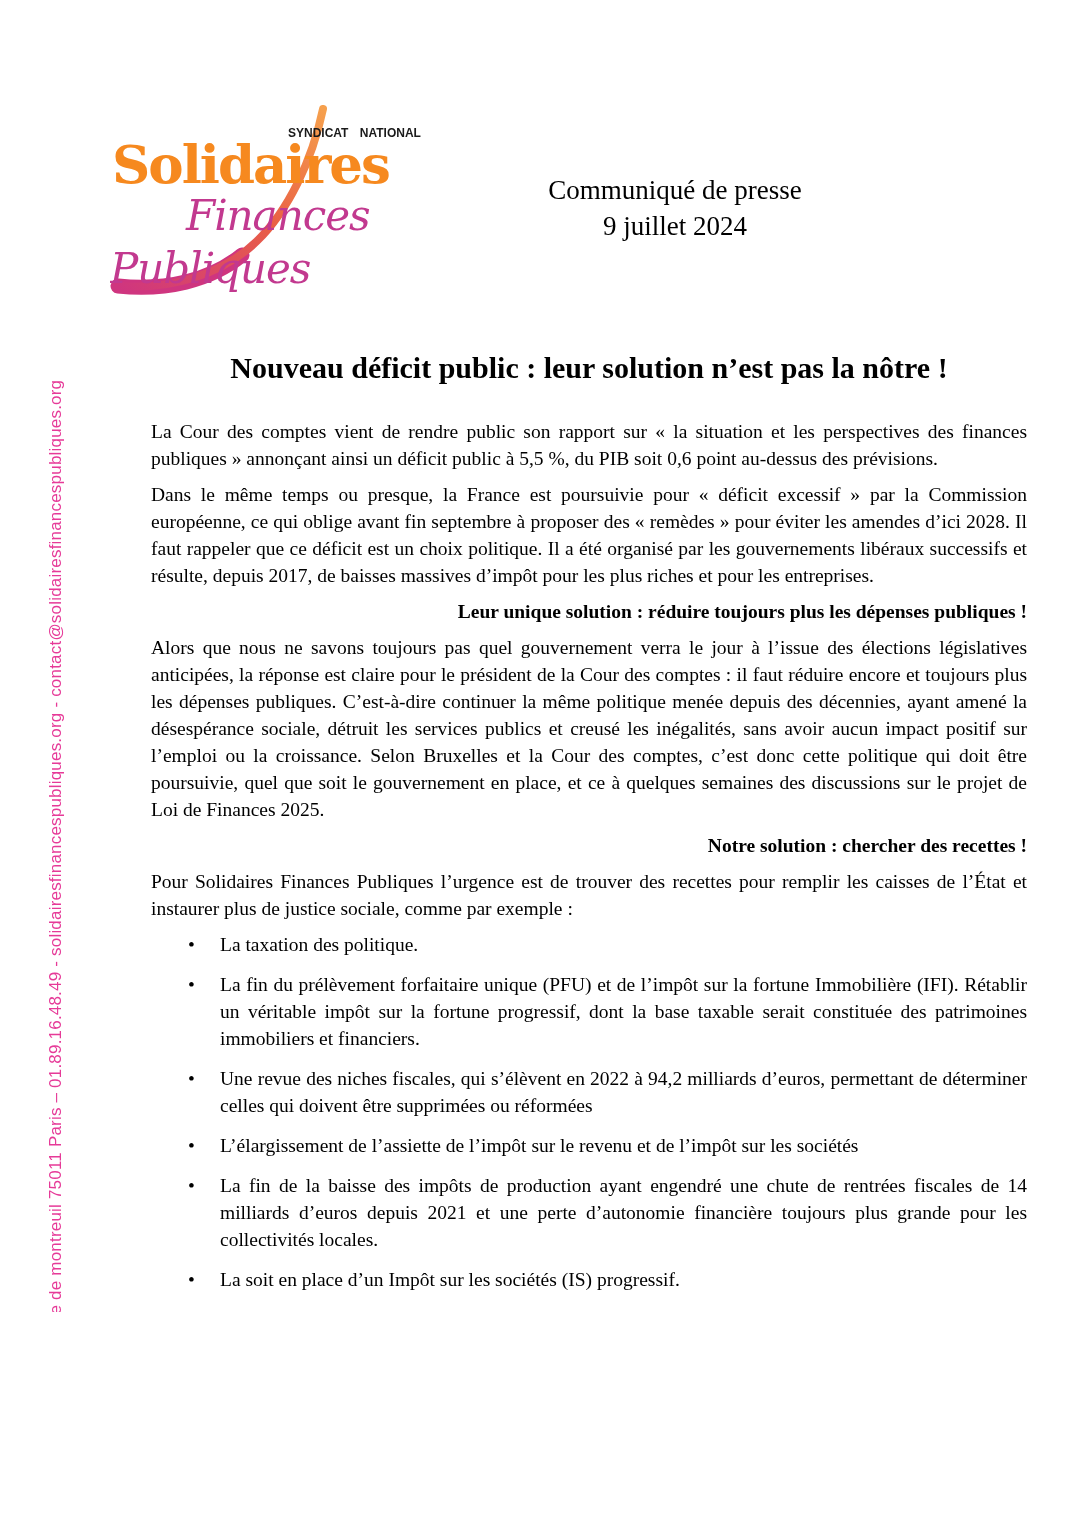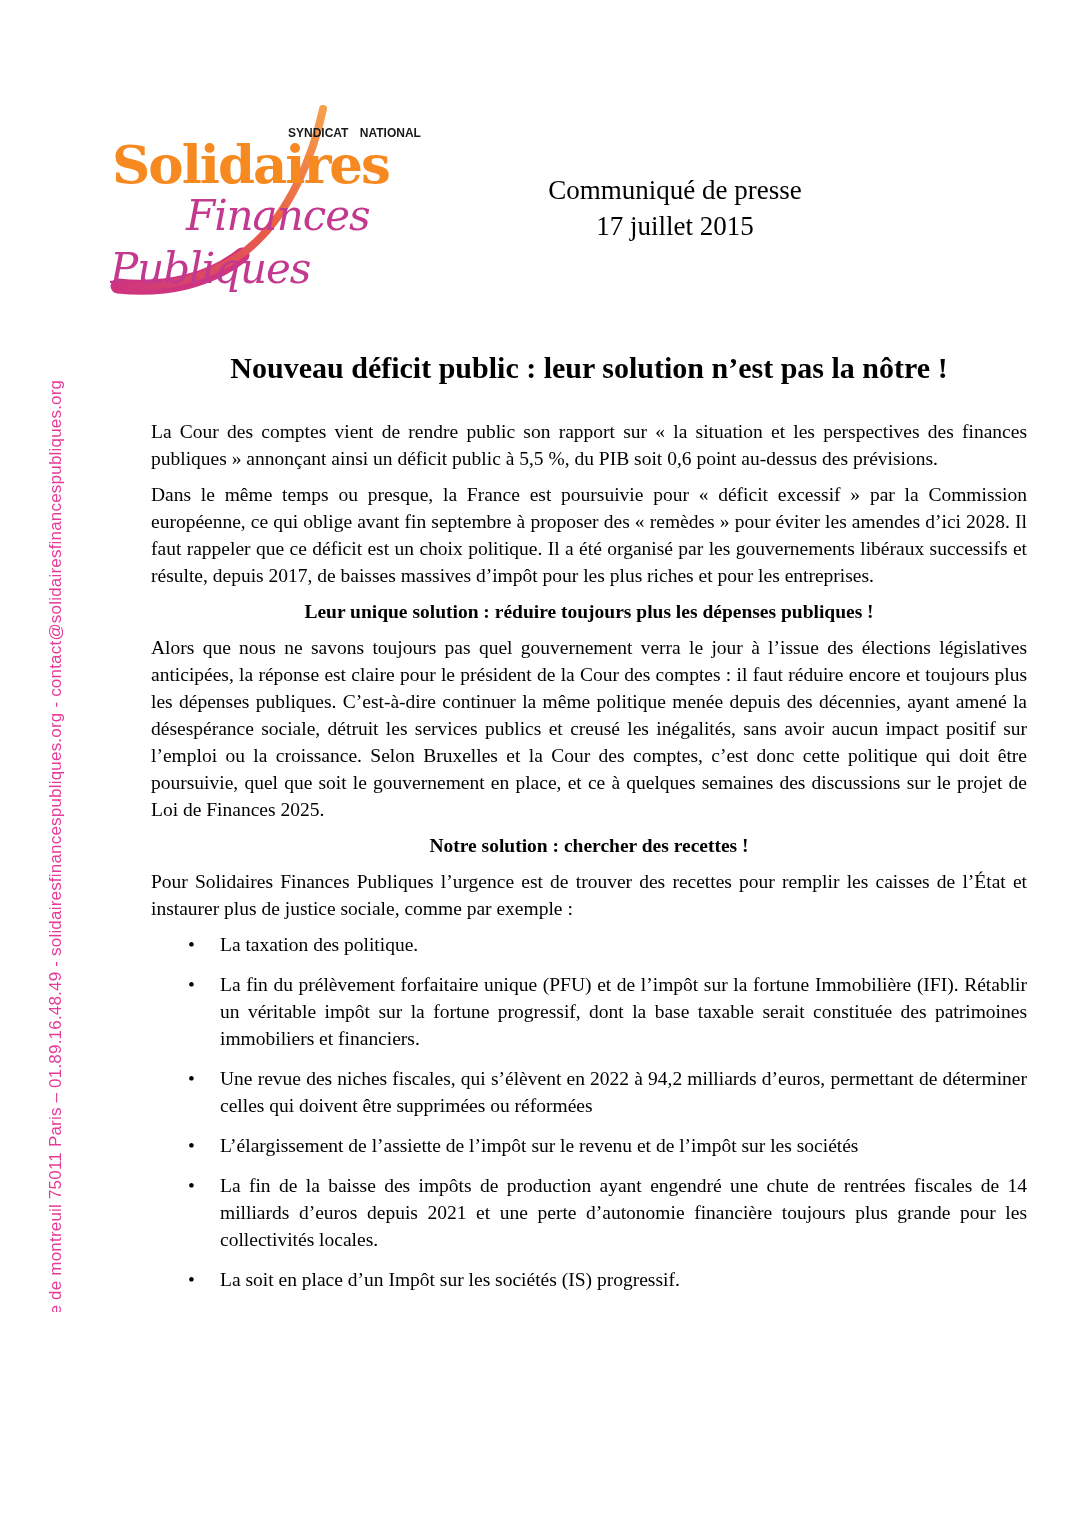--- a/index.html
+++ b/index.html
@@ -67,21 +67,21 @@
   }
   .content p {
     margin: 0 0 9px 0;
     text-align: justify;
   }
   .content h3 {
     font-size: 19.5px;
     line-height: 27px;
     font-weight: bold;
     margin: 2px 0 9px 0;
-    text-align: center;
+    text-align: right;
   }
   ul.bullets {
     list-style: none;
     margin: 4px 0 0 0;
     padding: 0;
   }
   ul.bullets li {
     position: relative;
     margin: 0 0 13px 0;
     padding-left: 69px;
@@ -122,21 +122,21 @@
       <text x="2" y="80" font-family="DejaVu Serif, serif" font-size="53" font-weight="bold" fill="#f6891f" letter-spacing="-2">Solidaires</text>
 
       <text x="76" y="127" font-family="DejaVu Serif, serif" font-size="42" font-style="italic" fill="#c2398f" letter-spacing="-1">Finances</text>
 
       <text x="0" y="180" font-family="DejaVu Serif, serif" font-size="42" font-style="italic" fill="#c2398f" letter-spacing="-1">Publiques</text>
     </svg>
   </div>
 
   <div class="press-header">
     <div>Communiqué de presse</div>
-    <div>17 juillet 2015</div>
+    <div>9 juillet 2024</div>
   </div>
 
   <div class="vtext">boîte 29 - 80 rue de montreuil 75011 Paris – 01.89.16.48.49  - solidairesfinancespubliques.org - contact@solidairesfinancespubliques.org</div>
 
   <div class="content">
     <div class="doc-title">Nouveau déficit public : leur solution n’est pas la nôtre !</div>
 
     <p>La Cour des comptes vient de rendre public son rapport sur « la situation et les perspectives des finances publiques » annonçant ainsi un déficit public à 5,5 %, du PIB soit 0,6 point au-dessus des prévisions.</p>
     <p>Dans le même temps ou presque, la France est poursuivie pour « déficit  excessif » par la Commission européenne, ce qui oblige avant fin septembre à proposer des « remèdes » pour éviter les amendes d’ici 2028. Il faut rappeler que ce déficit est un choix politique. Il a été organisé par les gouvernements libéraux successifs et résulte, depuis 2017, de baisses massives d’impôt pour les plus riches et pour les entreprises.</p>
 

